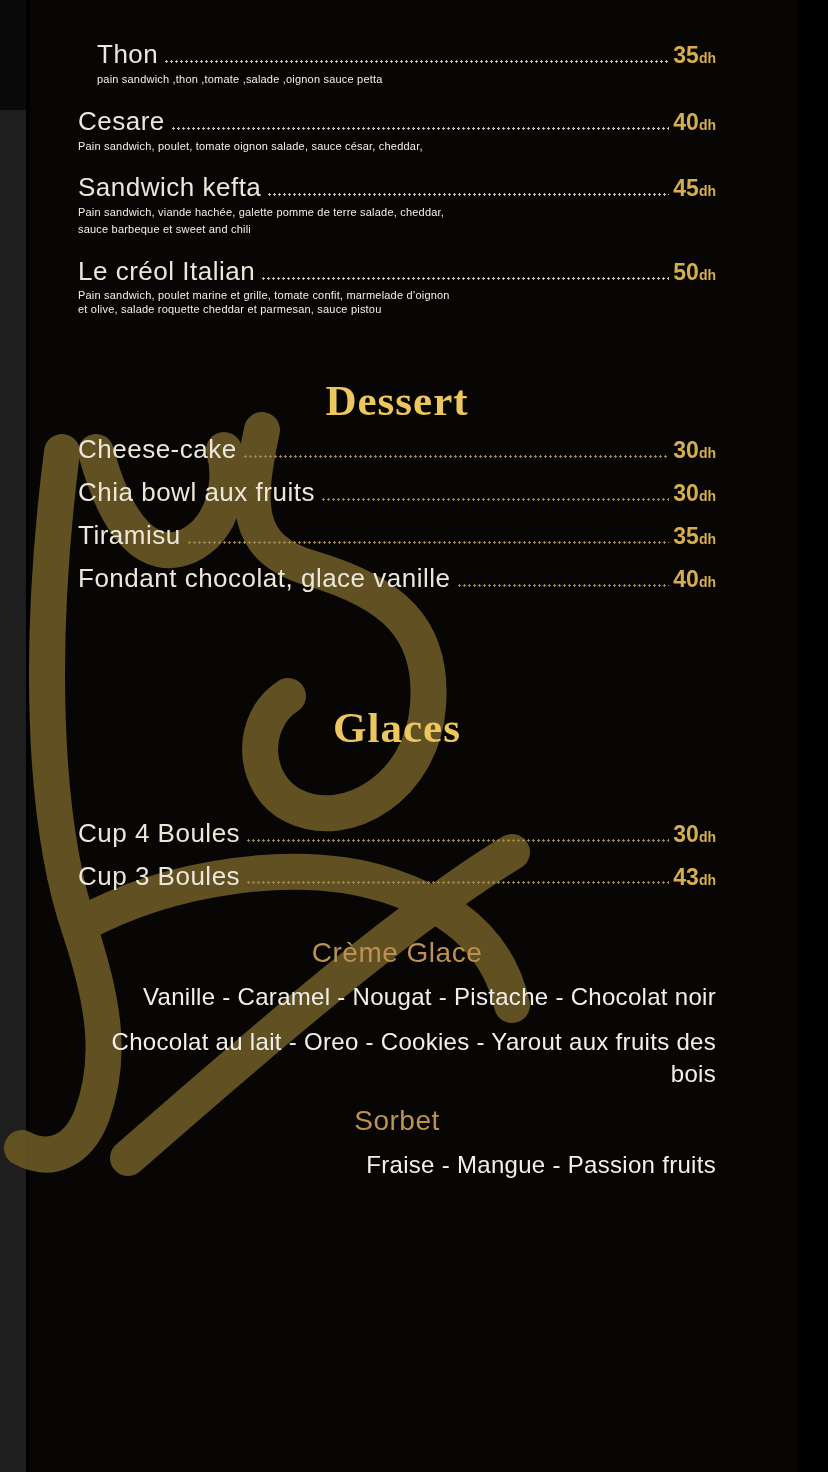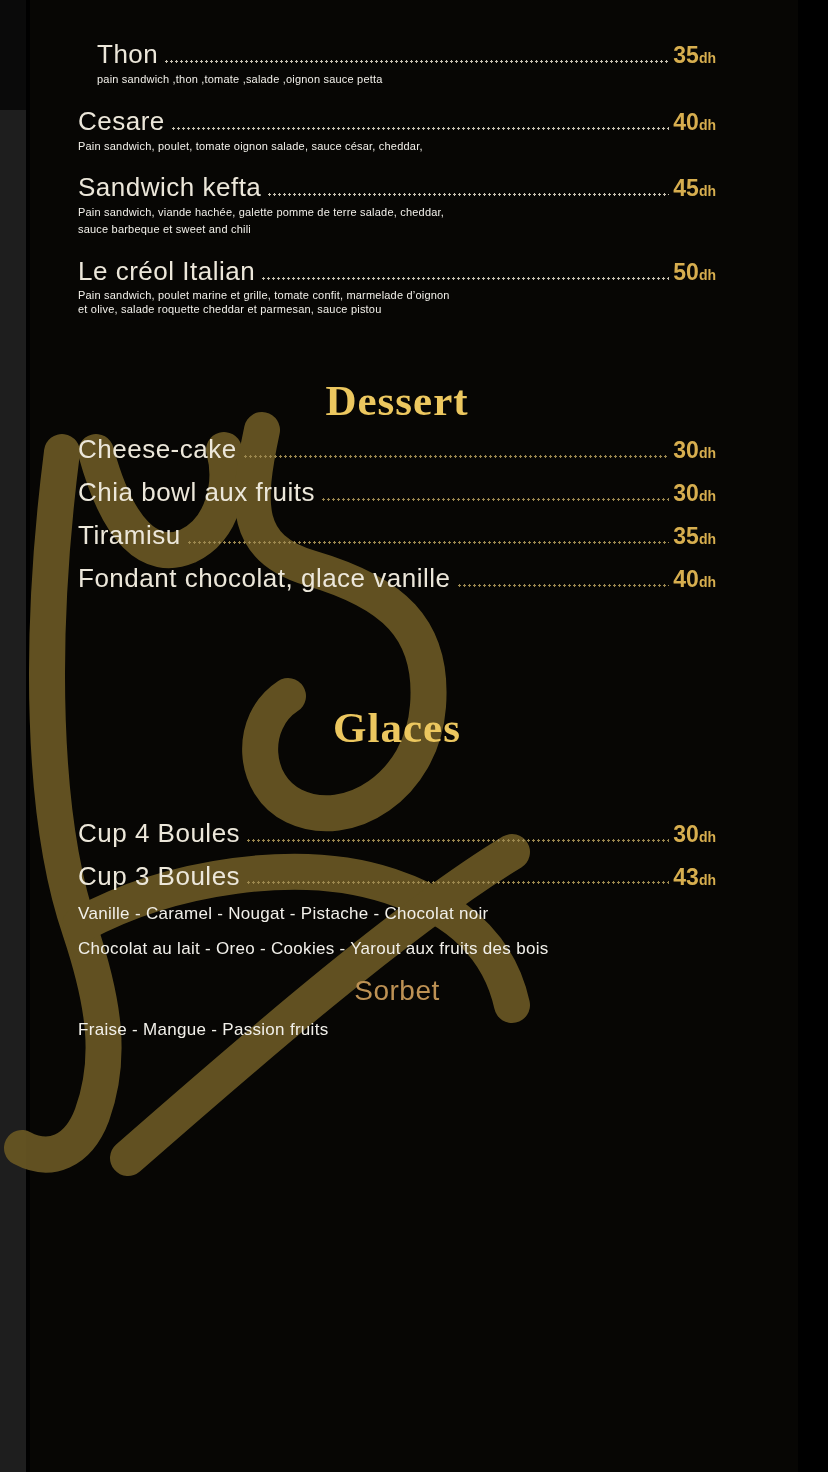--- a/index.html
+++ b/index.html
@@ -75,21 +75,21 @@
   .mt40{margin-top:40px;margin-left:19px;}
   .mt70{margin-top:70px;}
   .mrow{margin-top:13px;}
   .sub-title{
     font-size:28px;color:var(--tan_heading);text-align:center;
     letter-spacing:0.5px;
   }
   .creme-title{margin-top:46px;}
   .sorbet-title{margin-top:14px;}
   .flavors{
-    font-size:17px;color:var(--desc_text);text-align:left;
+    font-size:24px;color:var(--desc_text);text-align:right;
     margin-top:12px;letter-spacing:0.3px;line-height:1.35;
   }
 </style>
 </head>
 <body>
 
 <div class="edge-strip"></div>
 <div class="edge-strip-topblock"></div>
 <div class="panel"></div>
 
@@ -172,20 +172,21 @@
       <span class="item-name">Cup 4 Boules </span>
       <span class="leader"></span>
       <span class="price"><span class="num">30</span><span class="dh">dh</span></span>
     </div>
     <div class="row mrow">
       <span class="item-name">Cup 3 Boules </span>
       <span class="leader"></span>
       <span class="price"><span class="num">43</span><span class="dh">dh</span></span>
     </div>
 
+    <div class="sub-title creme-title">Crème Glace</div>
     <div class="flavors">Vanille - Caramel - Nougat - Pistache - Chocolat noir</div>
     <div class="flavors">Chocolat au lait  - Oreo - Cookies - Yarout aux fruits des bois</div>
 
     <div class="sub-title sorbet-title">Sorbet</div>
     <div class="flavors">Fraise  - Mangue  - Passion fruits</div>
   </div>
 
 </div>
 
 </body></html>

